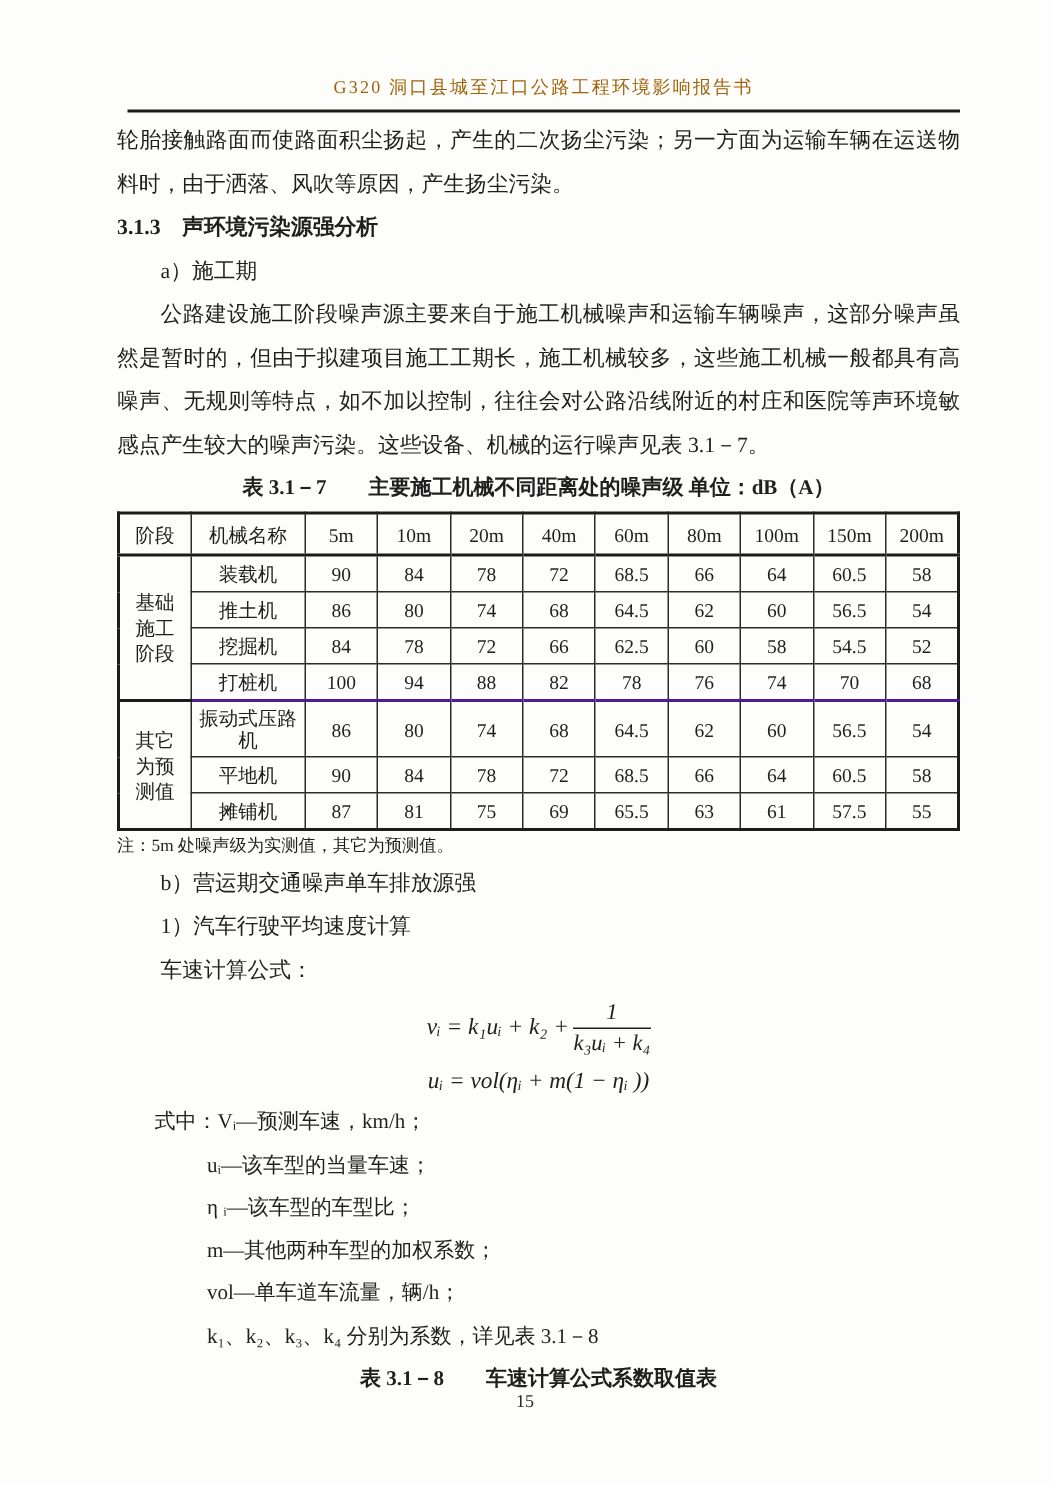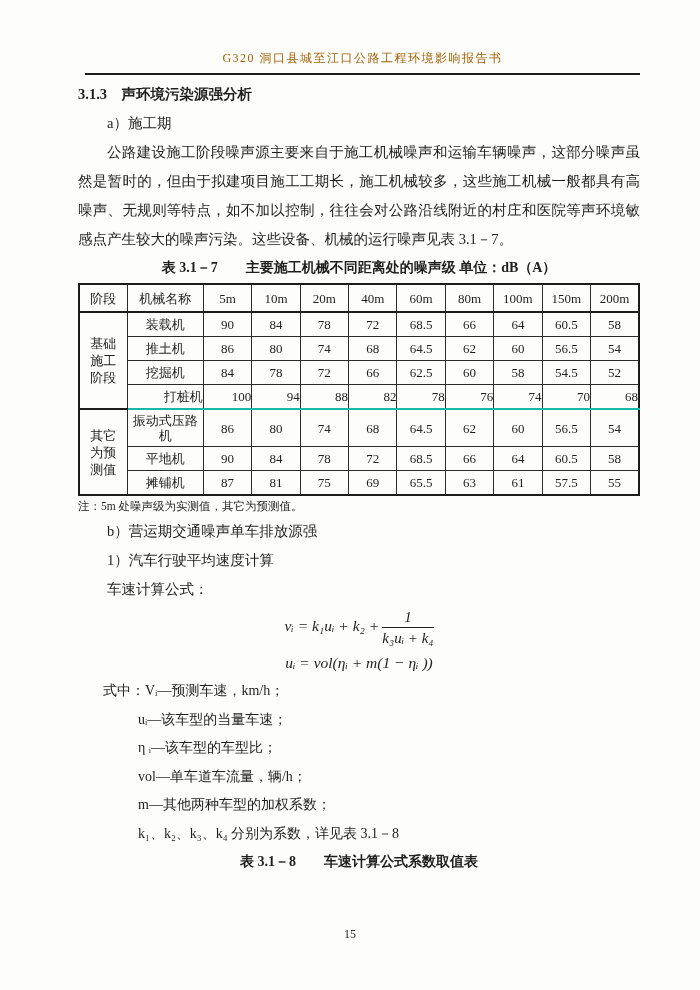--- a/index.html
+++ b/index.html
@@ -73,21 +73,21 @@
   }
   table.noise { border: 2px solid #1c1c1c; }
   table.noise thead th { border-bottom: 2px solid #1c1c1c; height: 20px; }
   table.noise td { height: 17px; }
   table.noise td.group {
     font-size: 13px;
     line-height: 17px;
     padding: 2px 4px;
     border-bottom: 2px solid #1c1c1c;
   }
-  table.noise tr.group-end td { border-bottom: 2px solid #14b8a6; text-align: right; }
+  table.noise tr.group-end td { border-bottom: 2px solid #4c1d95; }
   .table-note {
     font-size: 11.5px;
     line-height: 18px;
     margin: 1px 0 2px 0;
     text-align: left;
   }
   
   .formula-block {
     text-align: center;
     font-family: "Liberation Serif", "DejaVu Serif", serif;
@@ -124,20 +124,21 @@
 <body>
 
 <div class="page">
 
   <div class="header">
     <span>G320 洞口县城至江口公路工程环境影响报告书</span>
   </div>
 
   <div class="content">
 
+    <p class="para">轮胎接触路面而使路面积尘扬起，产生的二次扬尘污染；另一方面为运输车辆在运送物料时，由于洒落、风吹等原因，产生扬尘污染。</p>
 
     <p class="heading">3.1.3　声环境污染源强分析</p>
 
     <p class="para subitem">a）施工期</p>
 
     <p class="para indent">公路建设施工阶段噪声源主要来自于施工机械噪声和运输车辆噪声，这部分噪声虽然是暂时的，但由于拟建项目施工工期长，施工机械较多，这些施工机械一般都具有高噪声、无规则等特点，如不加以控制，往往会对公路沿线附近的村庄和医院等声环境敏感点产生较大的噪声污染。这些设备、机械的运行噪声见表 3.1－7。</p>
 
     <p class="table-caption">表 3.1－7　　主要施工机械不同距离处的噪声级  单位：dB（A）</p>
 
     <table class="noise">
@@ -273,22 +274,22 @@
       </div>
       <div class="formula-line">uᵢ = vol(ηᵢ + m(1 − ηᵢ ))</div>
     </div>
 
     <div class="defs">
       <div class="def-first">
         <span>式中：</span><span>Vᵢ—预测车速，km/h；</span>
       </div>
       <div class="def-item">uᵢ—该车型的当量车速；</div>
       <div class="def-item">η ᵢ—该车型的车型比；</div>
+      <div class="def-item">m—其他两种车型的加权系数；</div>
       <div class="def-item">vol—单车道车流量，辆/h；</div>
-      <div class="def-item">m—其他两种车型的加权系数；</div>
       <div class="def-item">k₁、k₂、k₃、k₄ 分别为系数，详见表 3.1－8</div>
     </div>
 
     <p class="table-caption">表 3.1－8　　车速计算公式系数取值表</p>
 
   </div>
 
   <div class="footer">
     <span>15</span>
   </div>

